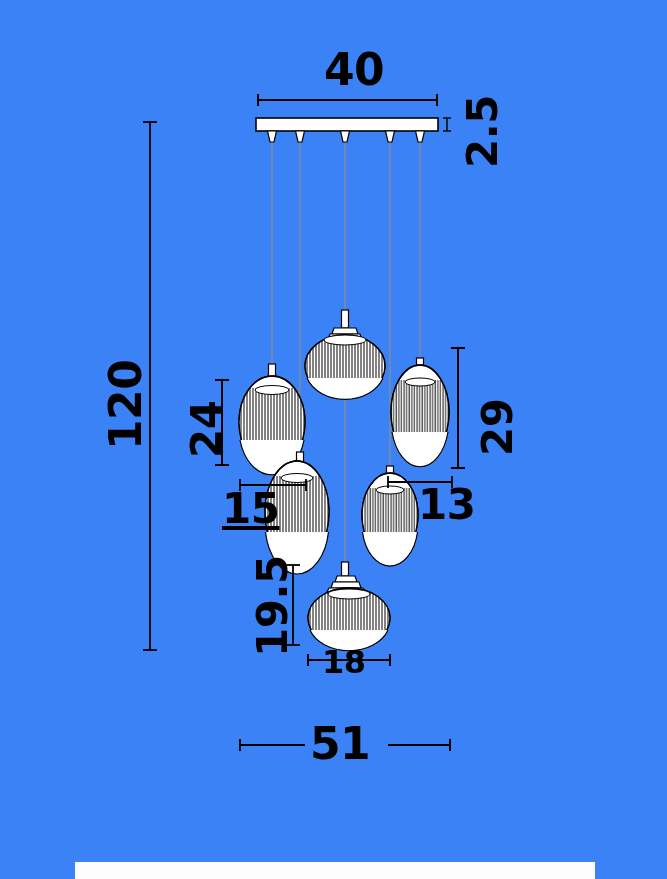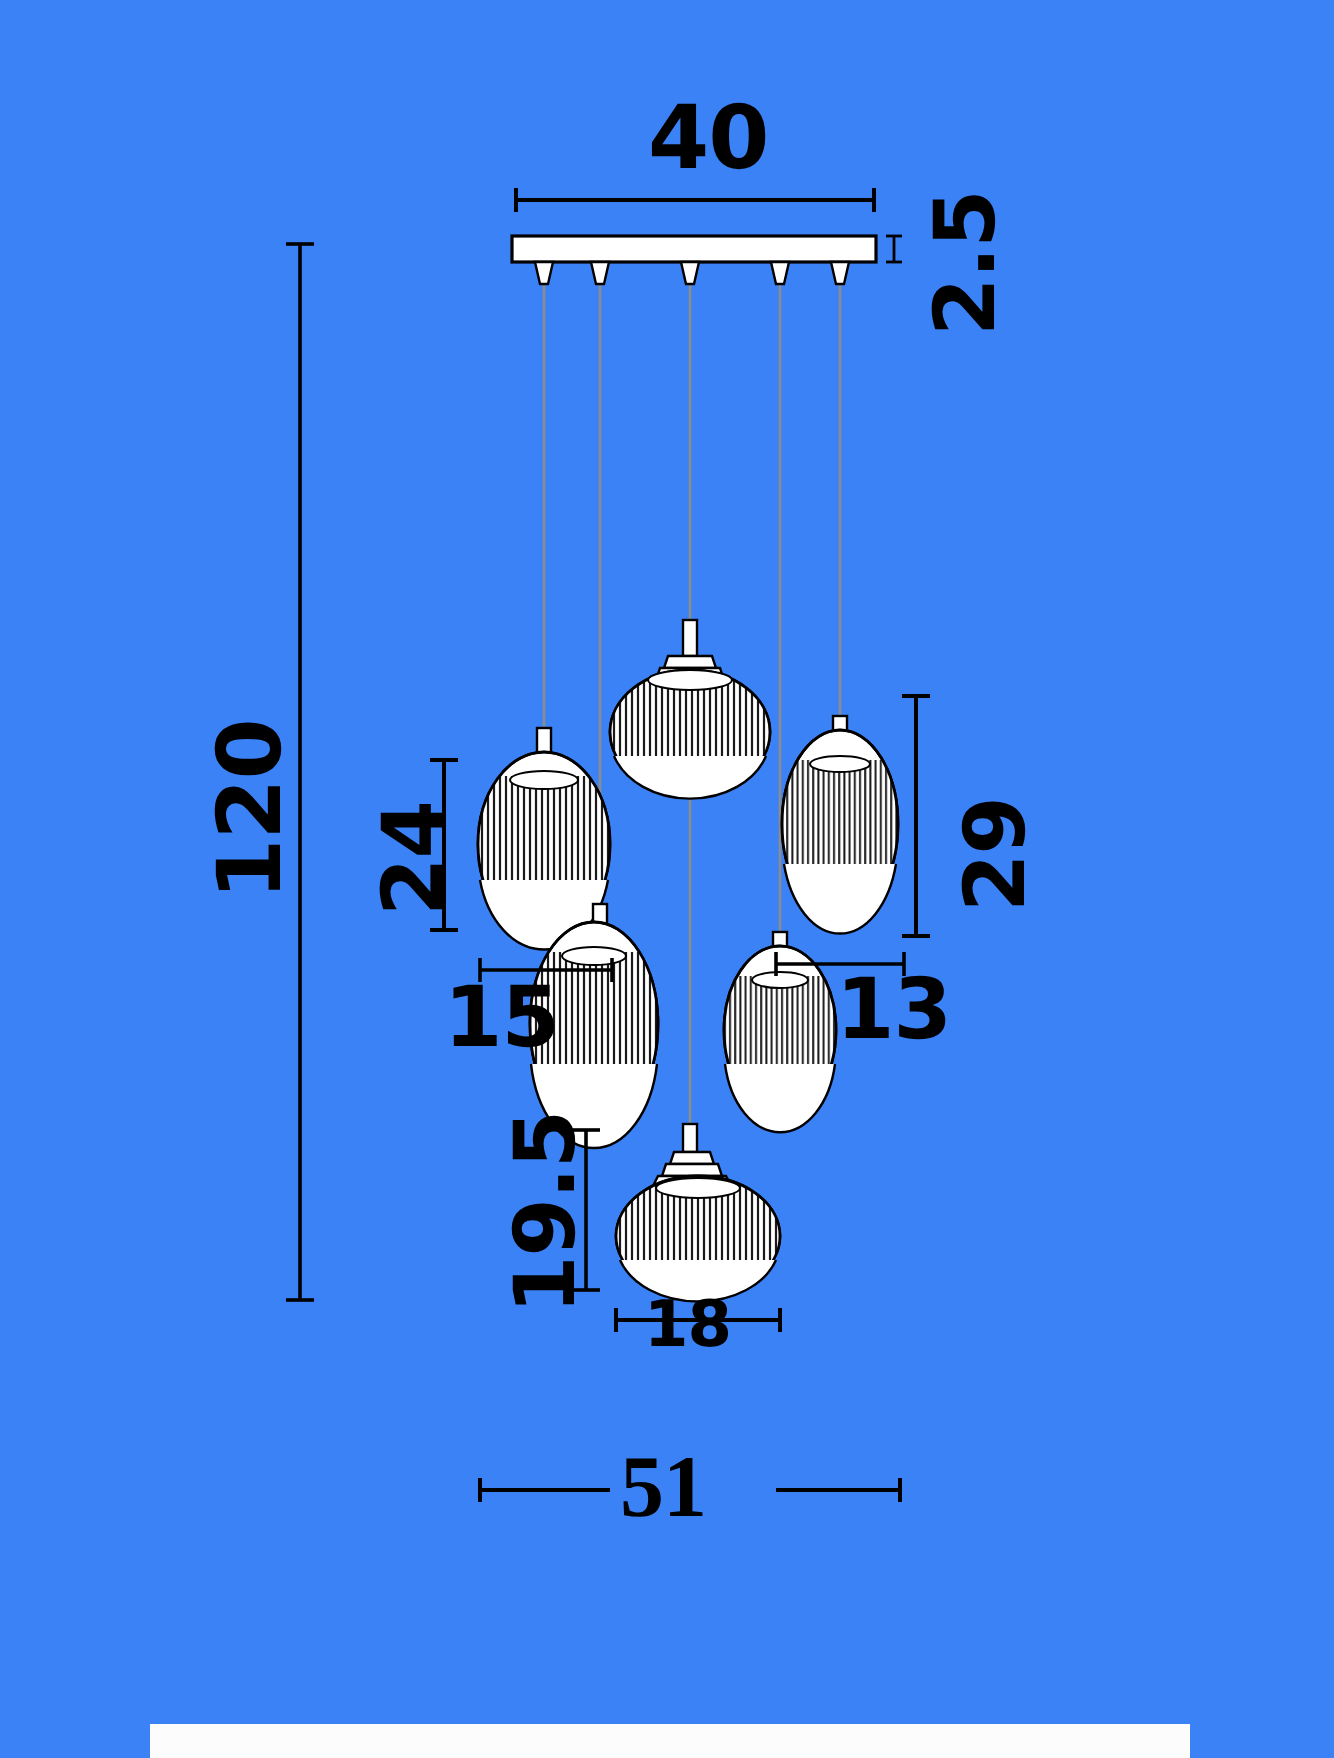--- a/index.html
+++ b/index.html
@@ -254,25 +254,25 @@
   <div class="dim-label" style="left:324px; top:48px; font-size:44px;">40</div>
 
   <div class="dim-label rot90" style="left:462px; top:168px; font-size:42px;">2.5</div>
 
   <div class="dim-label rot90" style="left:104px; top:450px; font-size:44px;">120</div>
 
   <div class="dim-label rot90" style="left:186px; top:458px; font-size:42px;">24</div>
 
   <div class="dim-label rot90" style="left:477px; top:456px; font-size:42px;">29</div>
 
-  <div class="dim-label" style="left:222px; top:488px; font-size:42px;">15</div>
+  <div class="dim-label" style="left:222px; top:488px; font-size:42px;text-decoration:underline;">15</div>
 
   <div class="dim-label" style="left:418px; top:484px; font-size:42px;">13</div>
 
   <div class="dim-label rot90" style="left:252px; top:657px; font-size:42px;">19.5</div>
 
   <div class="dim-label" style="left:322px; top:646px; font-size:32px;">18</div>
 
-  <div class="dim-label" style="left:310px; top:722px; font-size:44px;font-family:Liberation Serif, serif;">51</div>
+  <div class="dim-label" style="left:310px; top:722px; font-size:44px;">51</div>
 
   <div class="bottom-band"></div>
 
 </div>
 
 </body></html>

